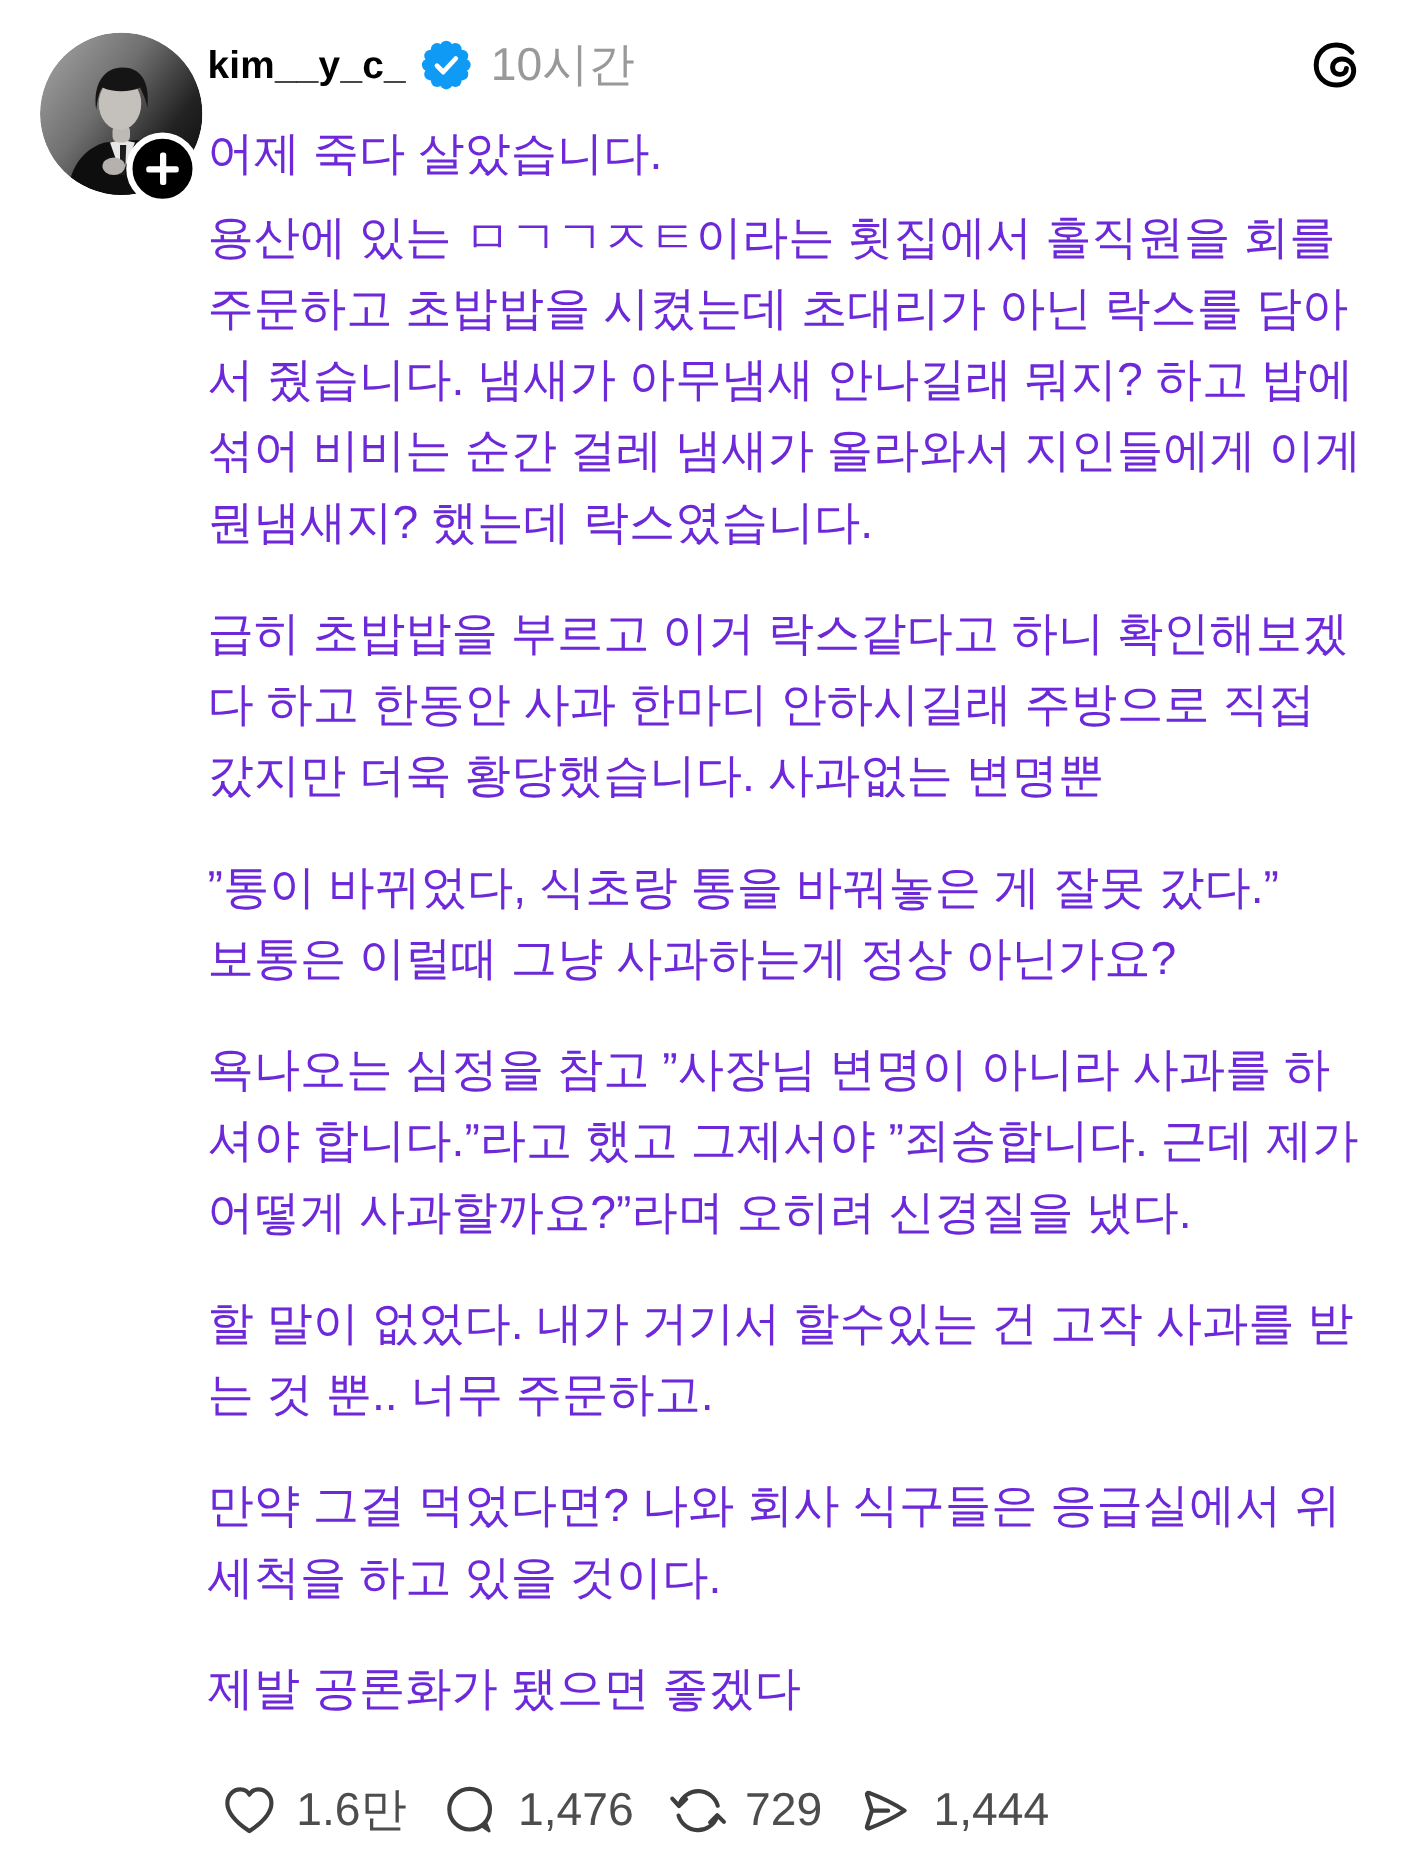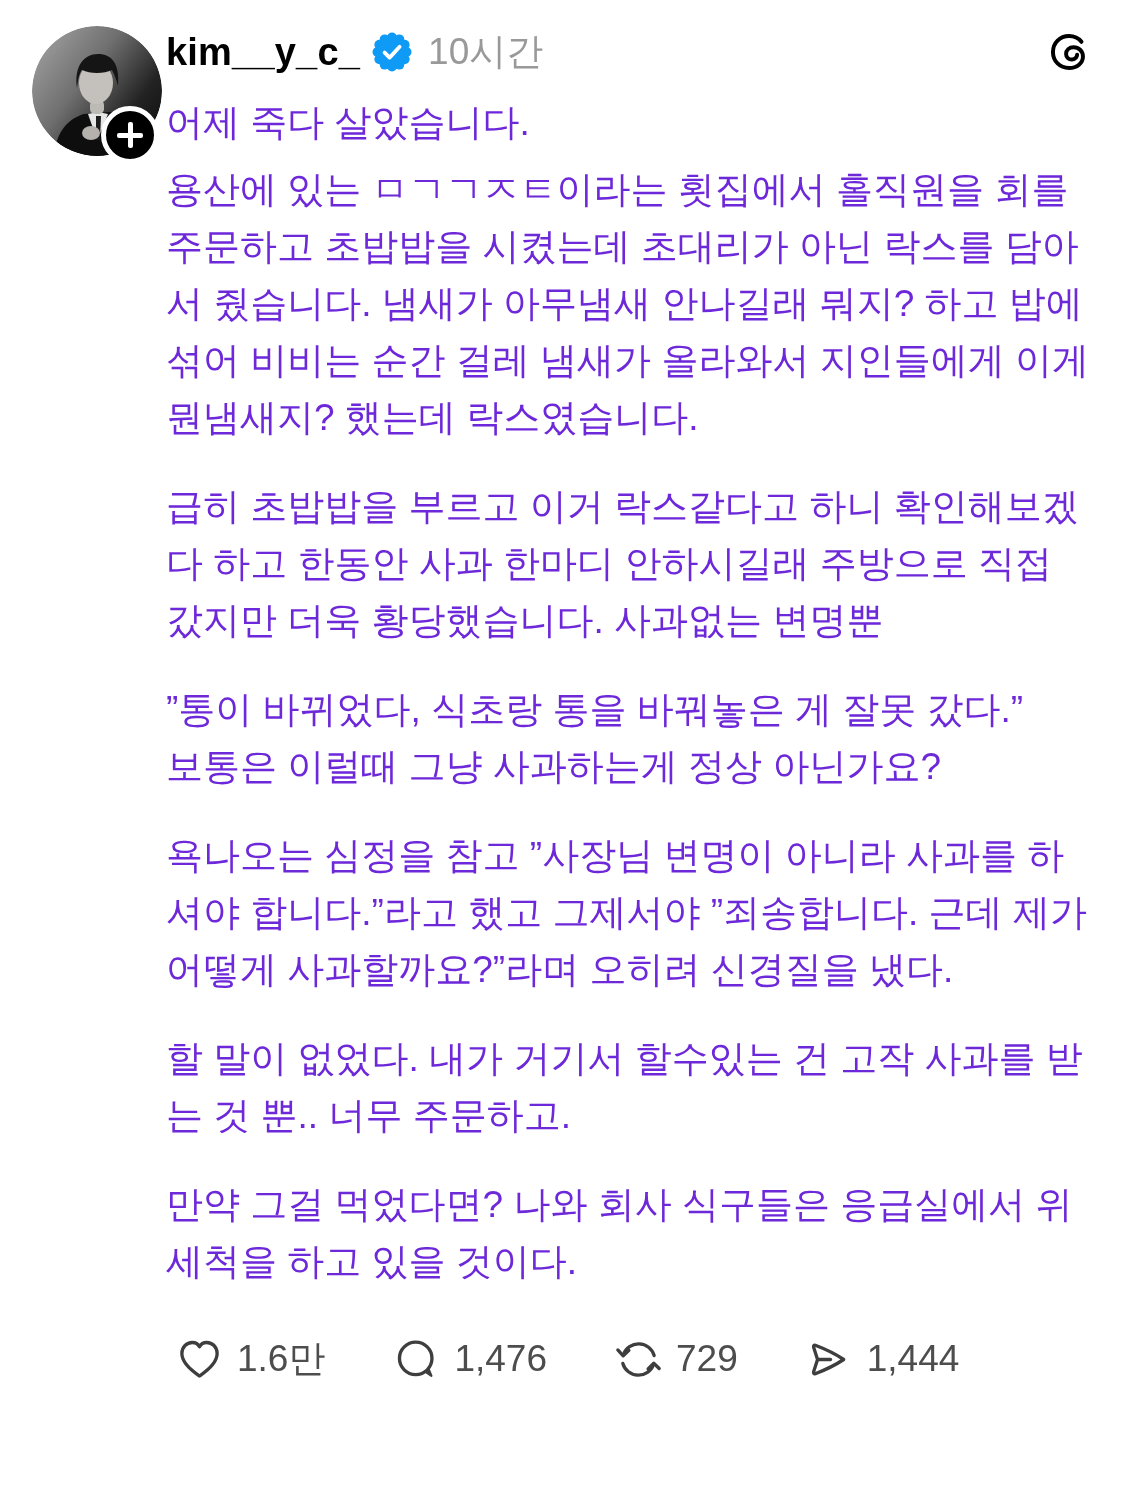--- a/index.html
+++ b/index.html
@@ -31,41 +31,41 @@
     cursor: pointer;
   }
   .plus-badge .h { position: absolute; width: 26px; height: 5px; background: #fff; border-radius: 2px; }
   .plus-badge .v { position: absolute; width: 5px; height: 26px; background: #fff; border-radius: 2px; }
 
   
   .content-col { flex: 1; min-width: 0; padding-top: 0; }
 
   .header { display: flex; align-items: center; height: 52px; }
   .username {
-    font-size: 38px; font-weight: 700; color: #000;
+    font-size: 31px; font-weight: 700; color: #000;
     letter-spacing: 0.2px; cursor: pointer;
   }
   .verified { width: 40px; height: 40px; margin-left: 12px; flex: 0 0 auto; }
   .timestamp { font-size: 37px; color: #999999; margin-left: 16px; text-align: right; }
   .app-logo { margin-left: auto; width: 50px; height: 50px; cursor: pointer; }
 
   .body-text { margin-top: 16px; }
   .para {
     margin: 0 0 32px 0;
     font-size: 37px; line-height: 57px; color: #6d28d9;
     white-space: pre-wrap;
     width: 928px; max-width: 100%;
   }
   .para.p-first { margin-bottom: 10px; }
   .para.p-last  { margin-bottom: 0; }
 
   
   .engagement {
     display: flex; align-items: center;
-    gap: 68px; margin: 44px 0 0 10px;
+    gap: 28px; margin: 44px 0 0 10px;
   }
   .eng-item { display: flex; align-items: center; gap: 14px; cursor: pointer; }
   .eng-item svg { width: 47px; height: 47px; display: block; }
   .eng-count { font-size: 37px; color: #4d4d4d; }
 </style>
 </head>
 <body>
 
 <div class="screen">
   <div class="post">
@@ -139,20 +139,21 @@
 
       <div class="body-text">
         <p class="para p-first">어제 죽다 살았습니다.</p>
         <p class="para">용산에 있는 ㅁㄱㄱㅈㅌ이라는 횟집에서 홀직원을 회를 주문하고 초밥밥을 시켰는데 초대리가 아닌 락스를 담아서 줬습니다. 냄새가 아무냄새 안나길래 뭐지? 하고 밥에 섞어 비비는 순간 걸레 냄새가 올라와서 지인들에게 이게 뭔냄새지? 했는데 락스였습니다.</p>
         <p class="para">급히 초밥밥을 부르고 이거 락스같다고 하니 확인해보겠다 하고 한동안 사과 한마디 안하시길래 주방으로 직접 갔지만 더욱 황당했습니다. 사과없는 변명뿐</p>
         <p class="para">”통이 바뀌었다, 식초랑 통을 바꿔놓은 게 잘못 갔다.”
 보통은 이럴때 그냥 사과하는게 정상 아닌가요?</p>
         <p class="para">욕나오는 심정을 참고 ”사장님 변명이 아니라 사과를 하셔야 합니다.”라고 했고 그제서야 ”죄송합니다. 근데 제가 어떻게 사과할까요?”라며 오히려 신경질을 냈다.</p>
         <p class="para">할 말이 없었다. 내가 거기서 할수있는 건 고작 사과를 받는 것 뿐.. 너무 주문하고.</p>
         <p class="para">만약 그걸 먹었다면? 나와 회사 식구들은 응급실에서 위세척을 하고 있을 것이다.</p>
+        <p class="para p-last">제발 공론화가 됐으면 좋겠다</p>
       </div>
 
       <div class="engagement">
 
         <div class="eng-item">
           <svg viewBox="0 0 48 48">
             <path d="M 24 40.8 C 22.2 39.4 6 29.6 6 17.9 C 6 11.2 11 6.6 16.6 6.6 C 19.9 6.6 22.7 8.3 24 11 C 25.3 8.3 28.1 6.6 31.4 6.6 C 37 6.6 42 11.2 42 17.9 C 42 29.6 25.8 39.4 24 40.8 Z" fill="none" stroke="#3e3e3e" stroke-width="3.4" stroke-linejoin="round"></path>
           </svg>
           <span class="eng-count">1.6만</span>
         </div>

